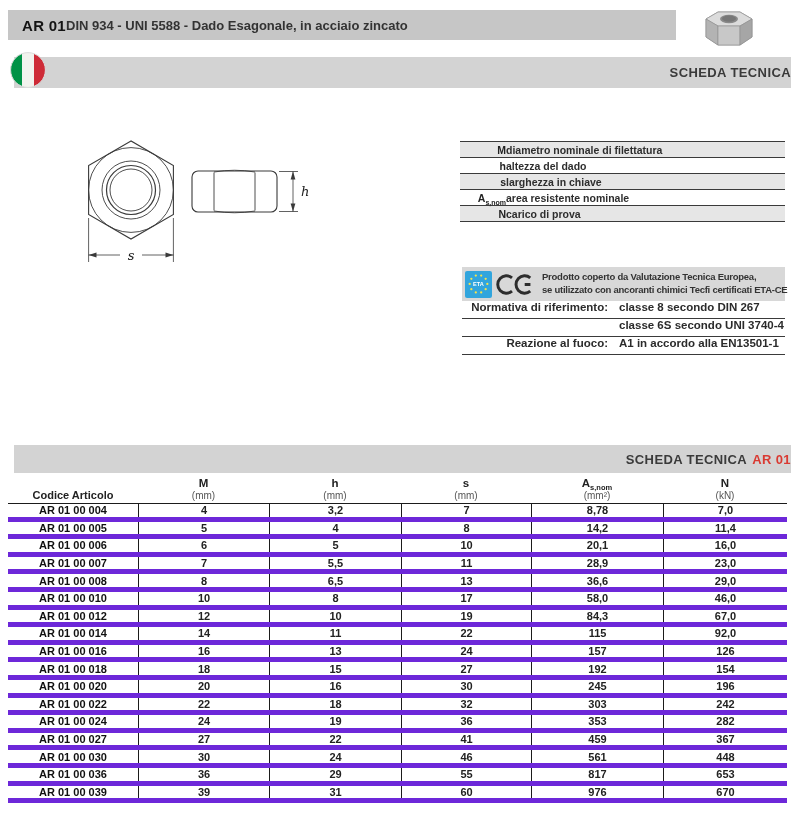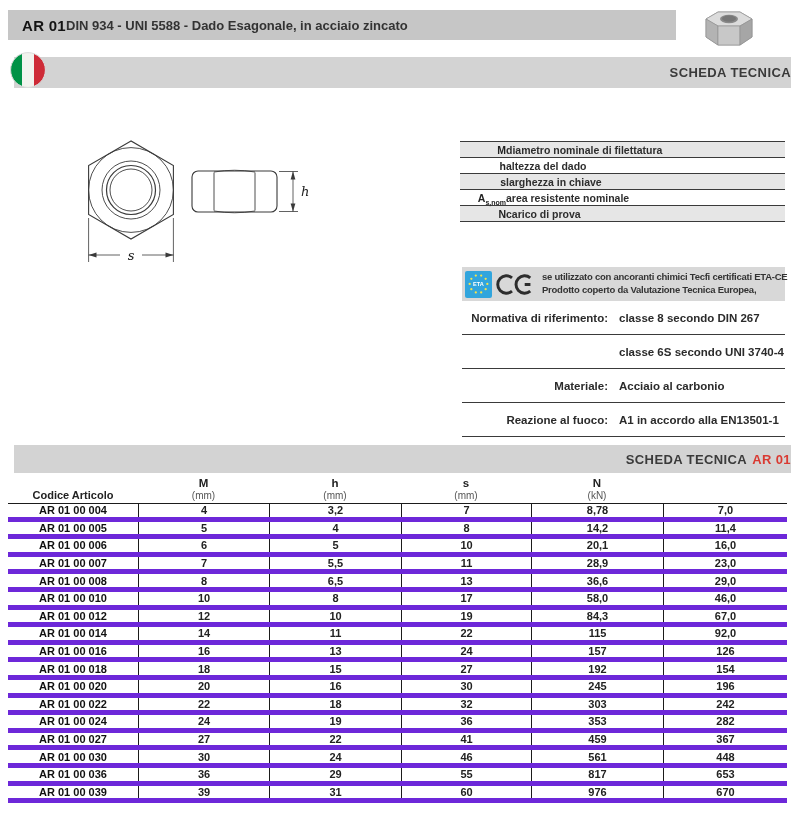--- a/index.html
+++ b/index.html
@@ -49,21 +49,21 @@
     position:absolute; left:462px; top:267px; width:323px; height:34px;
     background:var(--cert-box-gray,#d8d8d8);
     display:flex; align-items:center;
   }
   .eta-icon { margin-left:3px; flex:0 0 auto; }
   .ce-mark { margin-left:4px; flex:0 0 auto; }
   .cert-text { margin-left:6px; font-size:9.5px; font-weight:600; color:#333; line-height:1.35; letter-spacing:-.25px; white-space:nowrap; }
 
   
   .ref-table { position:absolute; left:462px; top:301px; width:323px; }
-  .ref-row { display:flex; align-items:center; height:34px; border-bottom:1px solid #3a3a3a; }
+  .ref-row { display:flex; height:18px; border-bottom:1px solid #3a3a3a; }
   .ref-label { width:146px; text-align:right; font-size:11.5px; font-weight:600; color:#2b2b2b; }
   .ref-value { padding-left:11px; font-size:11.5px; font-weight:600; color:#2b2b2b; }
 
   
   .main-table { position:absolute; left:8px; top:477px; width:779px; }
   .thead {
     display:grid; grid-template-columns:130px 131px 132px 130px 132px 124px;
     align-items:end; height:27px; border-bottom:1.5px solid #1b1b1b;
   }
   .hc { text-align:center; padding-bottom:1px; }
@@ -191,39 +191,35 @@
     <text x="13" y="14.7" text-anchor="middle" font-size="5.4" font-weight="bold" fill="#ffffff" font-family="Liberation Sans, sans-serif">ETA</text>
   </svg>
   <svg class="ce-mark" width="40" height="23" viewBox="0 0 46 26">
     <g fill="none" stroke="#2d2d2d" stroke-width="3.4">
       <path d="M 18.4 5.3 A 10 10 0 1 0 18.4 20.7"></path>
       <path d="M 39.4 5.3 A 10 10 0 1 0 39.4 20.7"></path>
       <line x1="33" y1="13" x2="39.6" y2="13"></line>
     </g>
   </svg>
   <div class="cert-text">
+    <div>Prodotto coperto da Valutazione Tecnica Europea,</div>
     <div>se utilizzato con ancoranti chimici Tecfi certificati ETA-CE</div>
-    <div>Prodotto coperto da Valutazione Tecnica Europea,</div>
   </div>
 </div>
 
 <div class="ref-table" id="ref-table">
     <div class="ref-row">
       <span class="ref-label">Normativa di riferimento:</span>
       <span class="ref-value">classe 8 secondo DIN 267</span>
     </div>
     <div class="ref-row">
       <span class="ref-label"></span>
       <span class="ref-value">classe 6S secondo UNI 3740-4</span>
     </div>
     <div class="ref-row">
-      <span class="ref-label">Materiale:</span>
-      <span class="ref-value">Acciaio al carbonio</span>
-    </div>
-    <div class="ref-row">
       <span class="ref-label">Reazione al fuoco:</span>
       <span class="ref-value">A1 in accordo alla EN13501-1</span>
     </div>
   </div>
 
 <div class="st-bar st-bar2">
   <span>SCHEDA TECNICA</span>
   <span class="red">AR 01</span>
 </div>
 
@@ -234,20 +230,24 @@
         <div class="hsym"><span>M</span><sub></sub></div>
         <div class="hunit">(mm)</div>
       </div>
       <div class="hc">
         <div class="hsym"><span>h</span><sub></sub></div>
         <div class="hunit">(mm)</div>
       </div>
       <div class="hc">
         <div class="hsym"><span>s</span><sub></sub></div>
         <div class="hunit">(mm)</div>
+      </div>
+      <div class="hc">
+        <div class="hsym"><span>A</span><sub>s,nom</sub></div>
+        <div class="hunit">(mm²)</div>
       </div>
       <div class="hc">
         <div class="hsym"><span>N</span><sub></sub></div>
         <div class="hunit">(kN)</div>
       </div>
     </div>
   <div class="tbody" id="tbody">
       <div class="trow">
         <div class="cell code">AR 01 00 004</div>
         <div class="cell">4</div>

